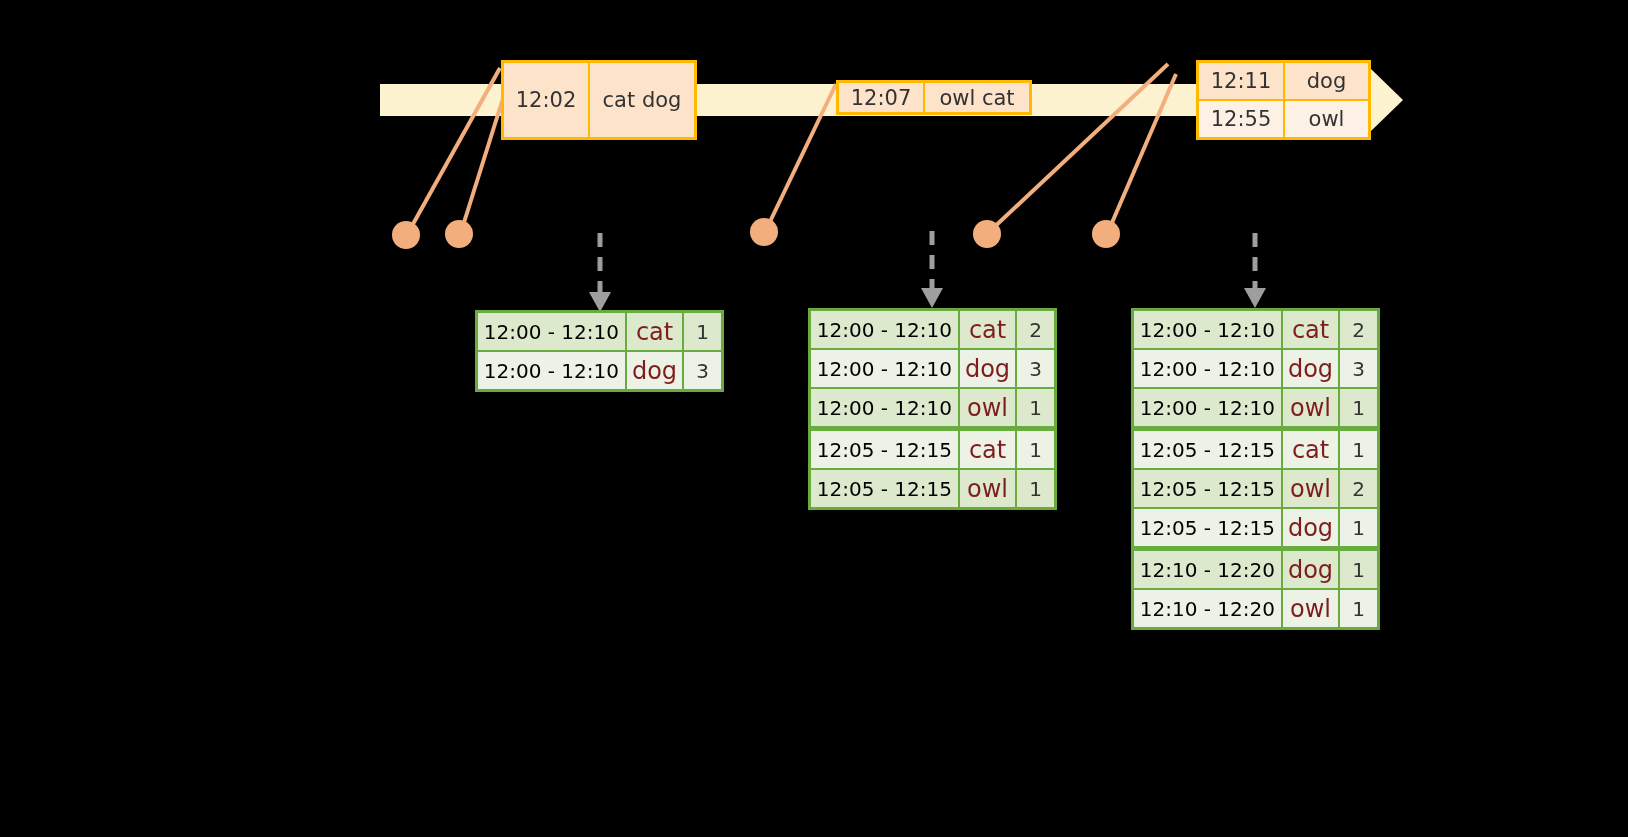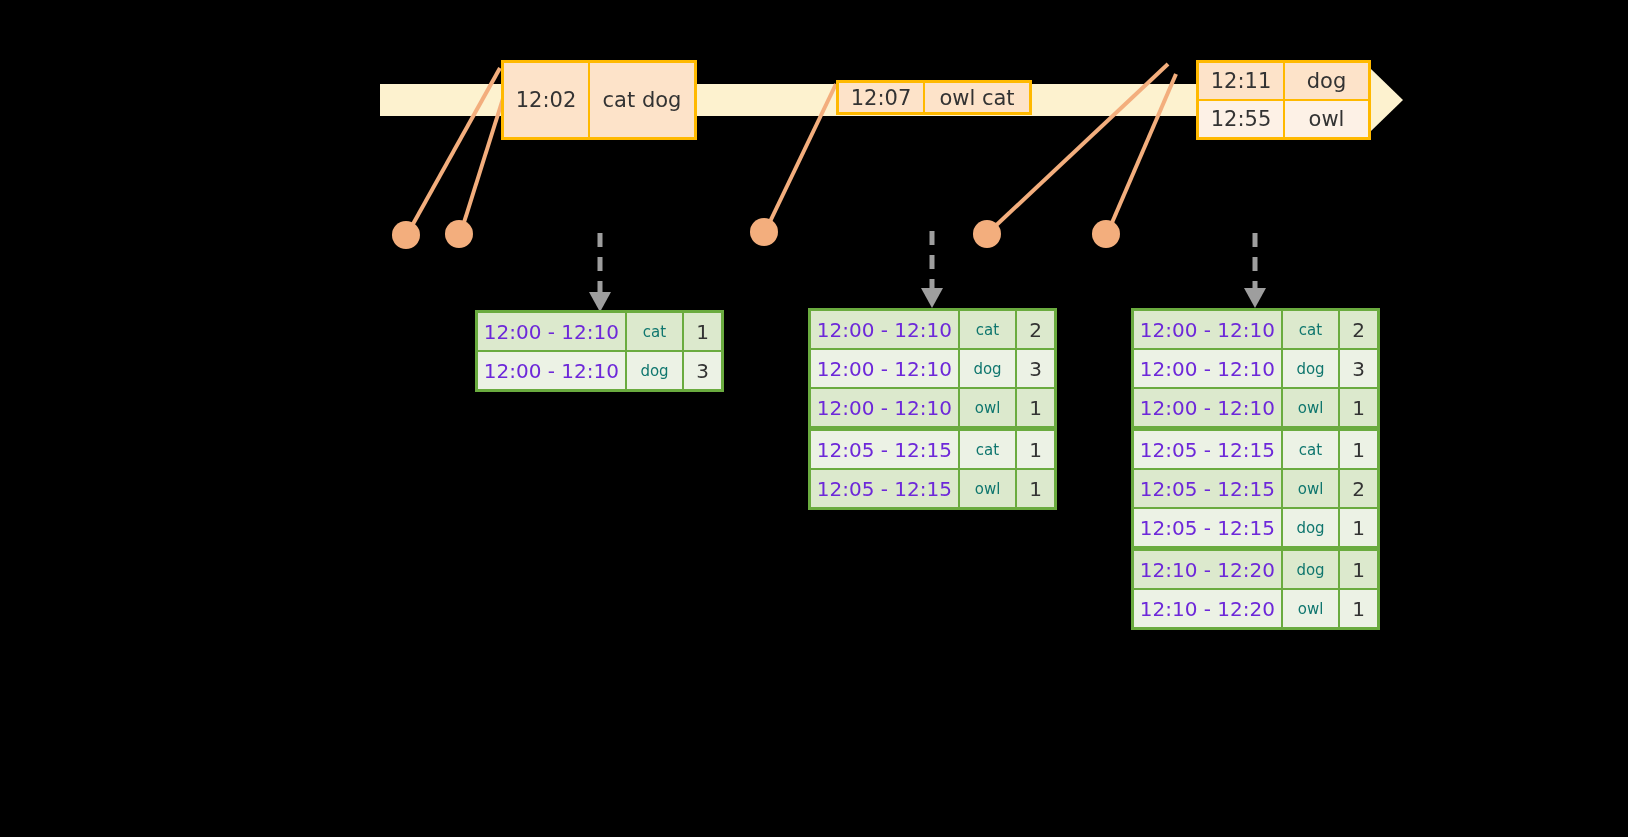--- a/index.html
+++ b/index.html
@@ -25,23 +25,23 @@
          font-size:21px;color:#333;}
   .r-dark .evtime,.r-dark .evval{background:#fde3c9;}
   .r-light .evtime,.r-light .evval{background:#fdf1e6;}
 
   
   .gtable{position:absolute;border:3px solid #6aab3f;box-sizing:border-box;
           background:#6aab3f;display:flex;flex-direction:column;gap:2px;padding:0;}
   .grow{display:flex;height:37px;gap:2px;}
   .grow.sep{margin-top:3px;}
   .gwin{display:flex;align-items:center;justify-content:center;
-        font-size:20px;color:#6d28d9;}
+        font-size:20px;color:#000000;}
   .gkey{display:flex;align-items:center;justify-content:center;
-        font-size:15px;color:#0f766e;}
+        font-size:24px;color:#7f1d1d;}
   .gcnt{display:flex;align-items:center;justify-content:center;
         font-size:20px;color:#333;}
   .sh-a .gwin,.sh-a .gkey,.sh-a .gcnt{background:#dce9cd;}
   .sh-b .gwin,.sh-b .gkey,.sh-b .gcnt{background:#ecf2e5;}
 </style>
 </head>
 <body>
 
 <div class="stage">
 

